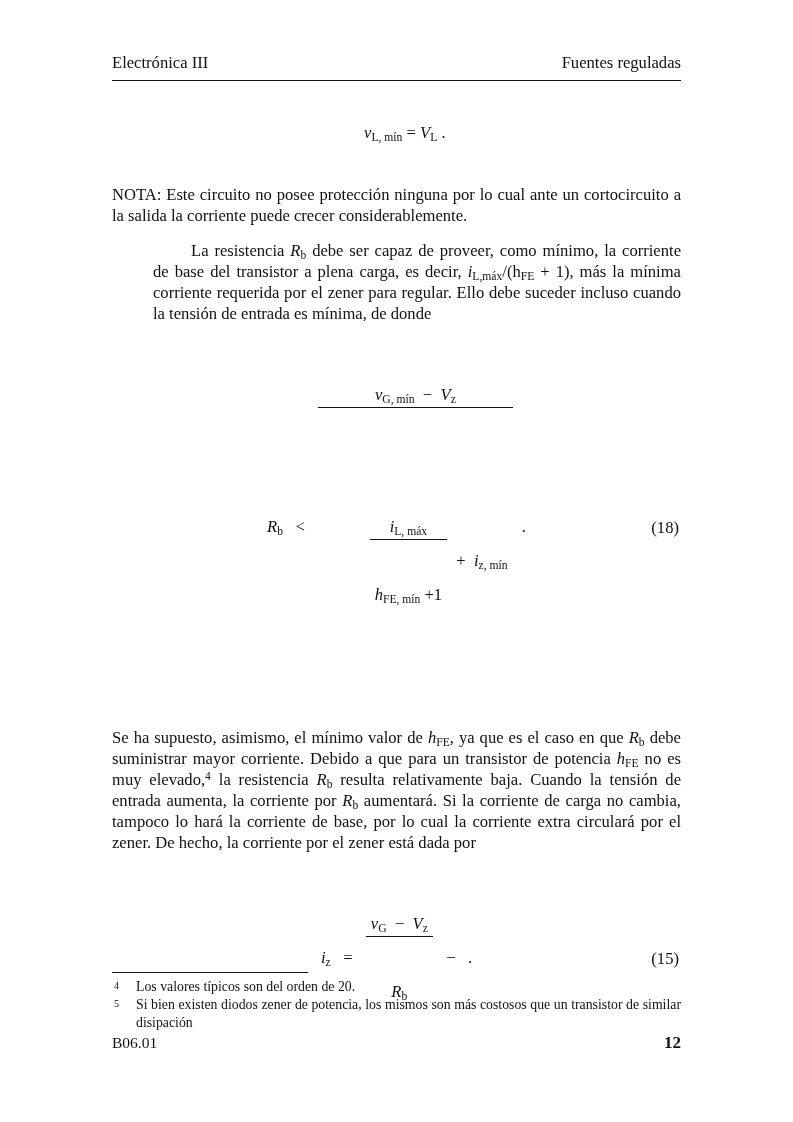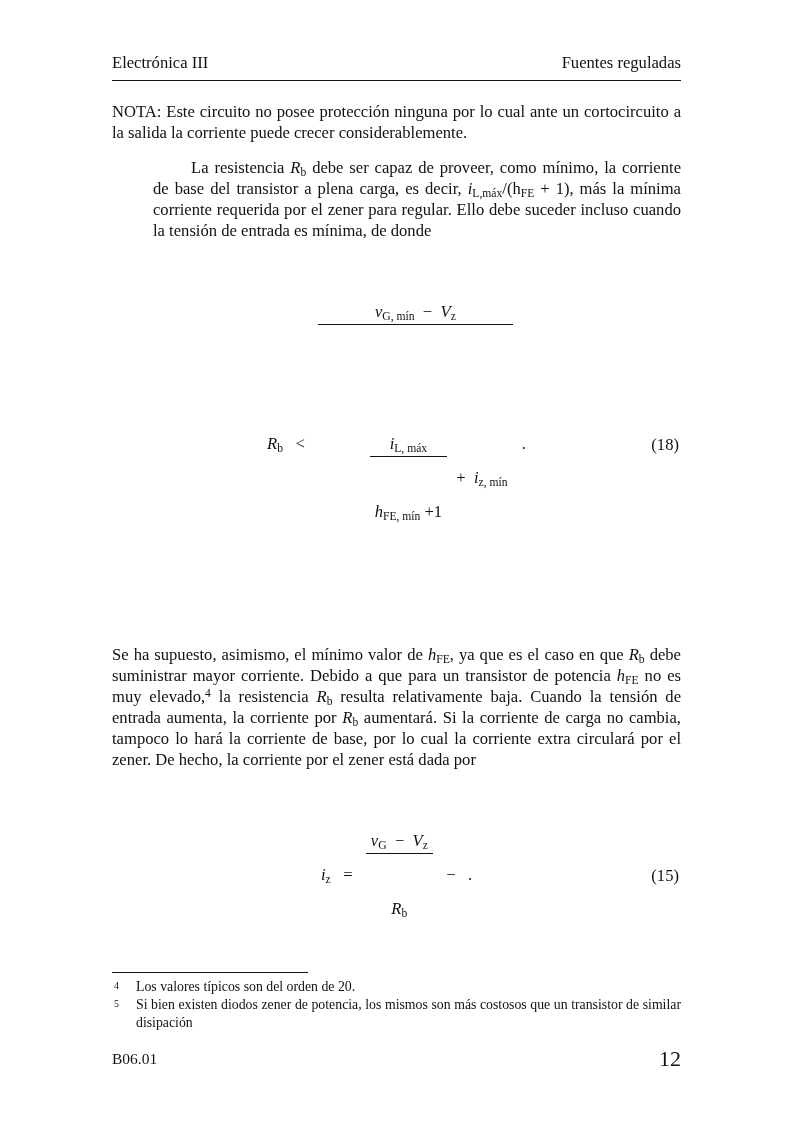--- a/index.html
+++ b/index.html
@@ -37,33 +37,36 @@
   .frac > .num{display:block;border-bottom:1.3px solid #111;padding:1px 5px 2px 5px;}
   .frac > .den{display:block;padding:2px 5px 1px 5px;}
   .hrow{display:inline-flex;align-items:center;white-space:pre;}
   .eq-intro{text-align:center;margin:20px 0 13px 0;white-space:pre;}
   
   .page-bottom{position:absolute;left:112px;right:112px;top:972px;}
   .fn-rule{width:196px;border:none;border-top:1.4px solid #111;margin:0 0 5px 0;}
   .footnote{display:flex;font-size:13.8px;line-height:18px;text-align:justify;}
   .footnote .fn-marker{flex:0 0 22px;font-size:10px;position:relative;top:-1px;padding-left:2px;}
   .footnote .fn-text{flex:1;}
-  .footer{display:flex;justify-content:space-between;margin-top:16px;font-size:15.5px;}
-  .footer .pageno{font-size:22px;}
+  .footer{display:flex;justify-content:space-between;font-size:15.5px;}
+  .footer .pageno{font-size:17px;font-weight:bold;}
 </style>
 </head>
 <body>
 
 <div class="page">
 
   <div class="header">
     <span>Electrónica III</span>
     <span>Fuentes reguladas</span>
   </div>
 
+  <div class="eq-intro">
+    <span><span class="i">v</span><span class="sub">L, mín</span><span> = </span><span class="i">V</span><span class="sub">L</span><span> .</span></span>
+  </div>
 
   <p class="mt10"><span>NOTA: Este circuito no posee protección ninguna por lo cual ante un cortocircuito a la salida la corriente puede crecer considerablemente.</span></p>
 
   <p class="indent mt14"><span>La resistencia </span><span class="i">R</span><span class="sub">b</span><span> debe ser capaz de proveer, como mínimo, la corriente de base del transistor a plena carga, es decir, </span><span class="i">i</span><span class="sub">L,máx</span><span>/(h</span><span class="sub">FE</span><span> + 1), más la mínima corriente requerida por el zener para regular. Ello debe suceder incluso cuando la tensión de entrada es mínima, de donde</span></p>
 
   <div class="equation">
     <span class="body">
       <span><span class="i">R</span><span class="sub">b</span><span>&nbsp;&nbsp; &lt; &nbsp;</span></span>
       <span class="frac">
         <span class="num"><span class="i">v</span><span class="sub">G, mín</span><span>&nbsp; − &nbsp;</span><span class="i">V</span><span class="sub">z</span></span>

